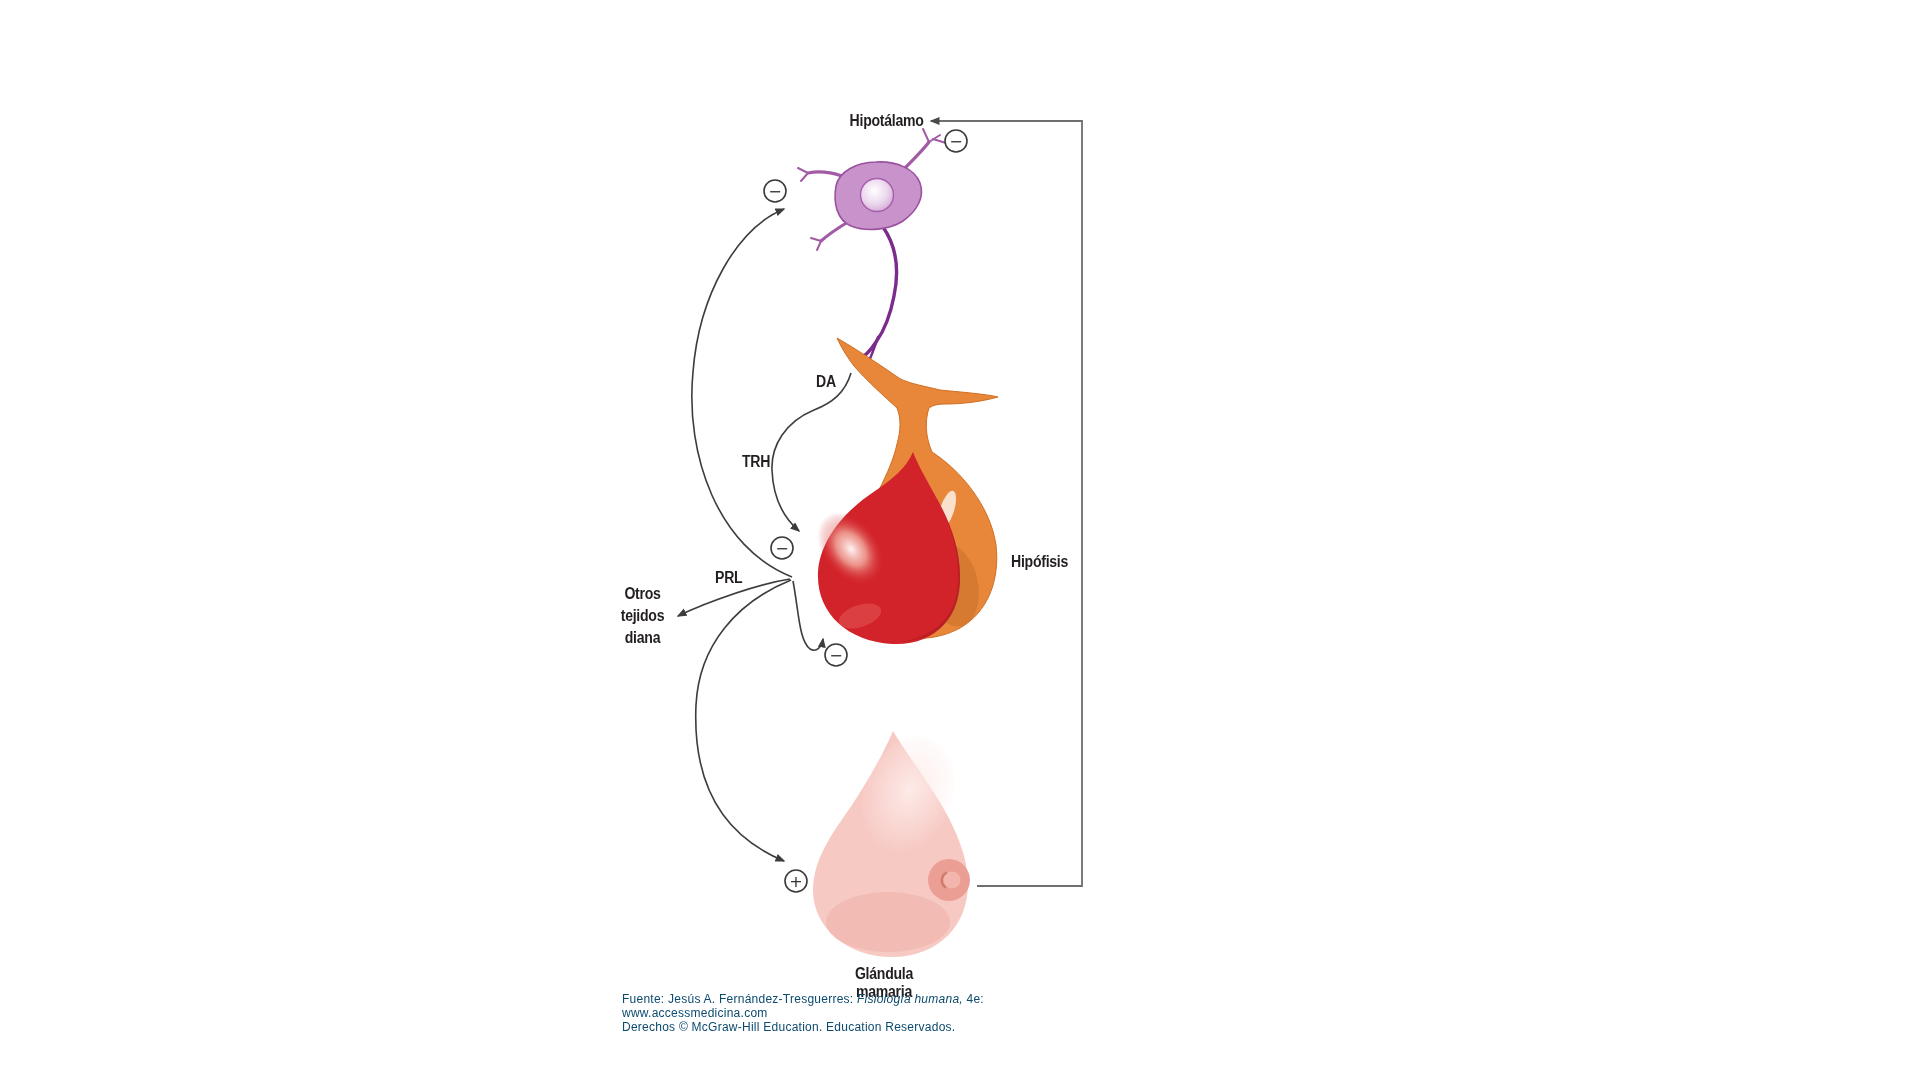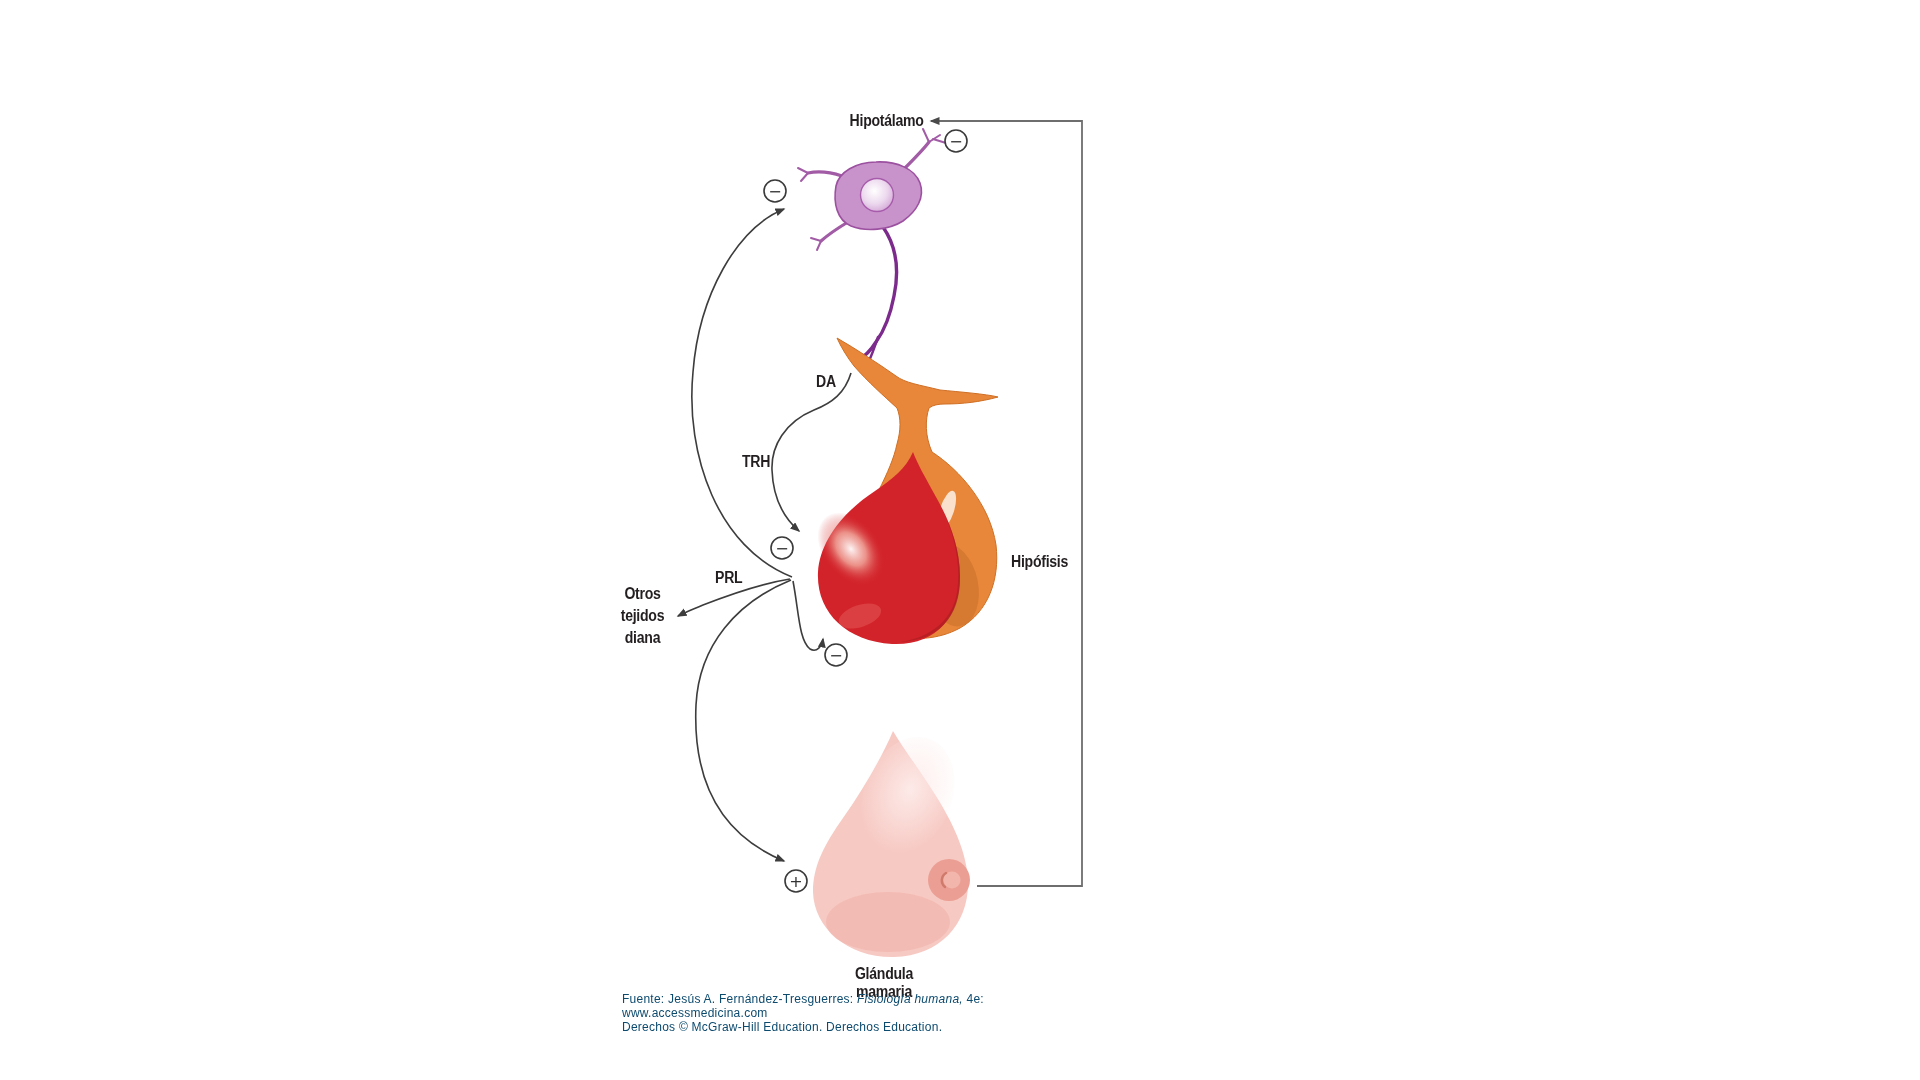--- a/index.html
+++ b/index.html
@@ -163,16 +163,16 @@
 
 <div class="lbl" style="left:1011px;top:553px;">Hipófisis</div>
 
 <div class="lbl center" style="left:824px;top:965px;width:120px;">Glándula mamaria</div>
 
 <div id="src-block">
   <div>
     <span>Fuente: Jesús A. Fernández-Tresguerres: </span><span class="it">Fisiología humana,</span><span> 4e:</span>
   </div>
   <div>www.accessmedicina.com</div>
-  <div>Derechos © McGraw-Hill Education. Derechos Education.</div>
+  <div>Derechos © McGraw-Hill Education. Education Reservados.</div>
 </div>
 
 </div>
 
 </body></html>

